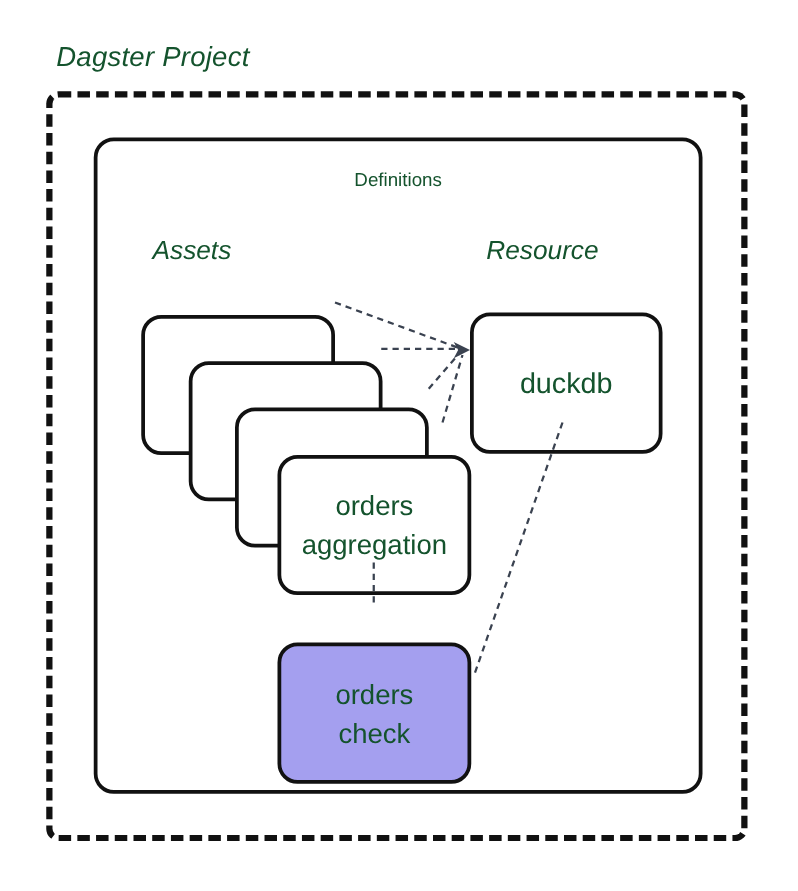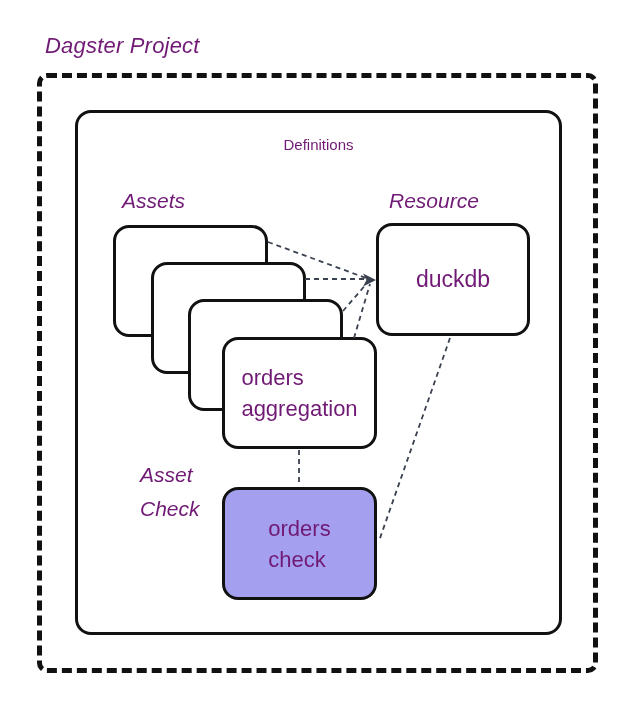--- a/index.html
+++ b/index.html
@@ -3,21 +3,21 @@
 <meta charset="utf-8">
 <style>
   :root{
     --check-fill:#A49FEF;
     --connector:#3A4250;
     --line:#111111;
   }
   html,body{margin:0;padding:0;background:#ffffff;}
   .canvas{
     position:relative;width:638px;height:713px;background:#ffffff;overflow:hidden;
-    font-family:"Liberation Sans", sans-serif;color:#701a75;
+    font-family:"Liberation Sans", sans-serif;color:#14532d;
   }
   .abs{position:absolute;}
   .project-title{
     left:45px;top:33px;font-style:italic;font-weight:500;font-size:22px;letter-spacing:.2px;
   }
   .boundary{
     left:37px;top:73px;width:561px;height:600px;box-sizing:border-box;
     border:5px dashed var(--line);border-radius:10px;
   }
   .definitions{
@@ -29,22 +29,22 @@
   }
   .group-label{
     font-style:italic;font-size:21px;line-height:34px;white-space:pre-line;
   }
   .label-assets{left:122px;top:184px;}
   .label-resource{left:389px;top:184px;}
   .label-asset-check{left:140px;top:458px;}
   .node{
     box-sizing:border-box;width:155px;height:112px;background:#ffffff;
     border:3.5px solid var(--line);border-radius:16px;
-    display:flex;align-items:center;justify-content:center;text-align:left;
-    font-size:22px;line-height:31px;white-space:pre-line;
+    display:flex;align-items:center;justify-content:center;text-align:center;
+    font-size:22px;line-height:31px;white-space:pre-line;margin-top:27px;
   }
   .card-1{left:113px;top:225px;}
   .card-2{left:151px;top:262px;}
   .card-3{left:188px;top:299px;}
   .card-4{left:222px;top:337px;}
   .duckdb{left:376px;top:223px;width:154px;height:113px;font-size:23px;}
   .orders-check{left:222px;top:487px;height:113px;background:var(--check-fill);}
   .edges{left:0;top:0;width:638px;height:713px;pointer-events:none;z-index:10;}
   .edge{stroke:var(--connector);stroke-width:1.8;fill:none;stroke-dasharray:5 4;}
   .arrow{fill:var(--connector);stroke:none;}
@@ -56,22 +56,20 @@
 
   <div class="abs project-title">Dagster Project</div>
 
   <div class="abs boundary"></div>
 
   <div class="abs definitions"></div>
   <div class="abs definitions-label">Definitions</div>
 
   <div class="abs group-label label-resource">Resource</div>
   <div class="abs group-label label-assets">Assets</div>
-  <div class="abs group-label label-asset-check">Asset
-Check</div>
 
   <div class="abs node card-1"></div>
   <div class="abs node card-2"></div>
   <div class="abs node card-3"></div>
   <div class="abs node card-4">orders
 aggregation</div>
 
   <div class="abs node duckdb">duckdb</div>
 
   <div class="abs node orders-check">orders

